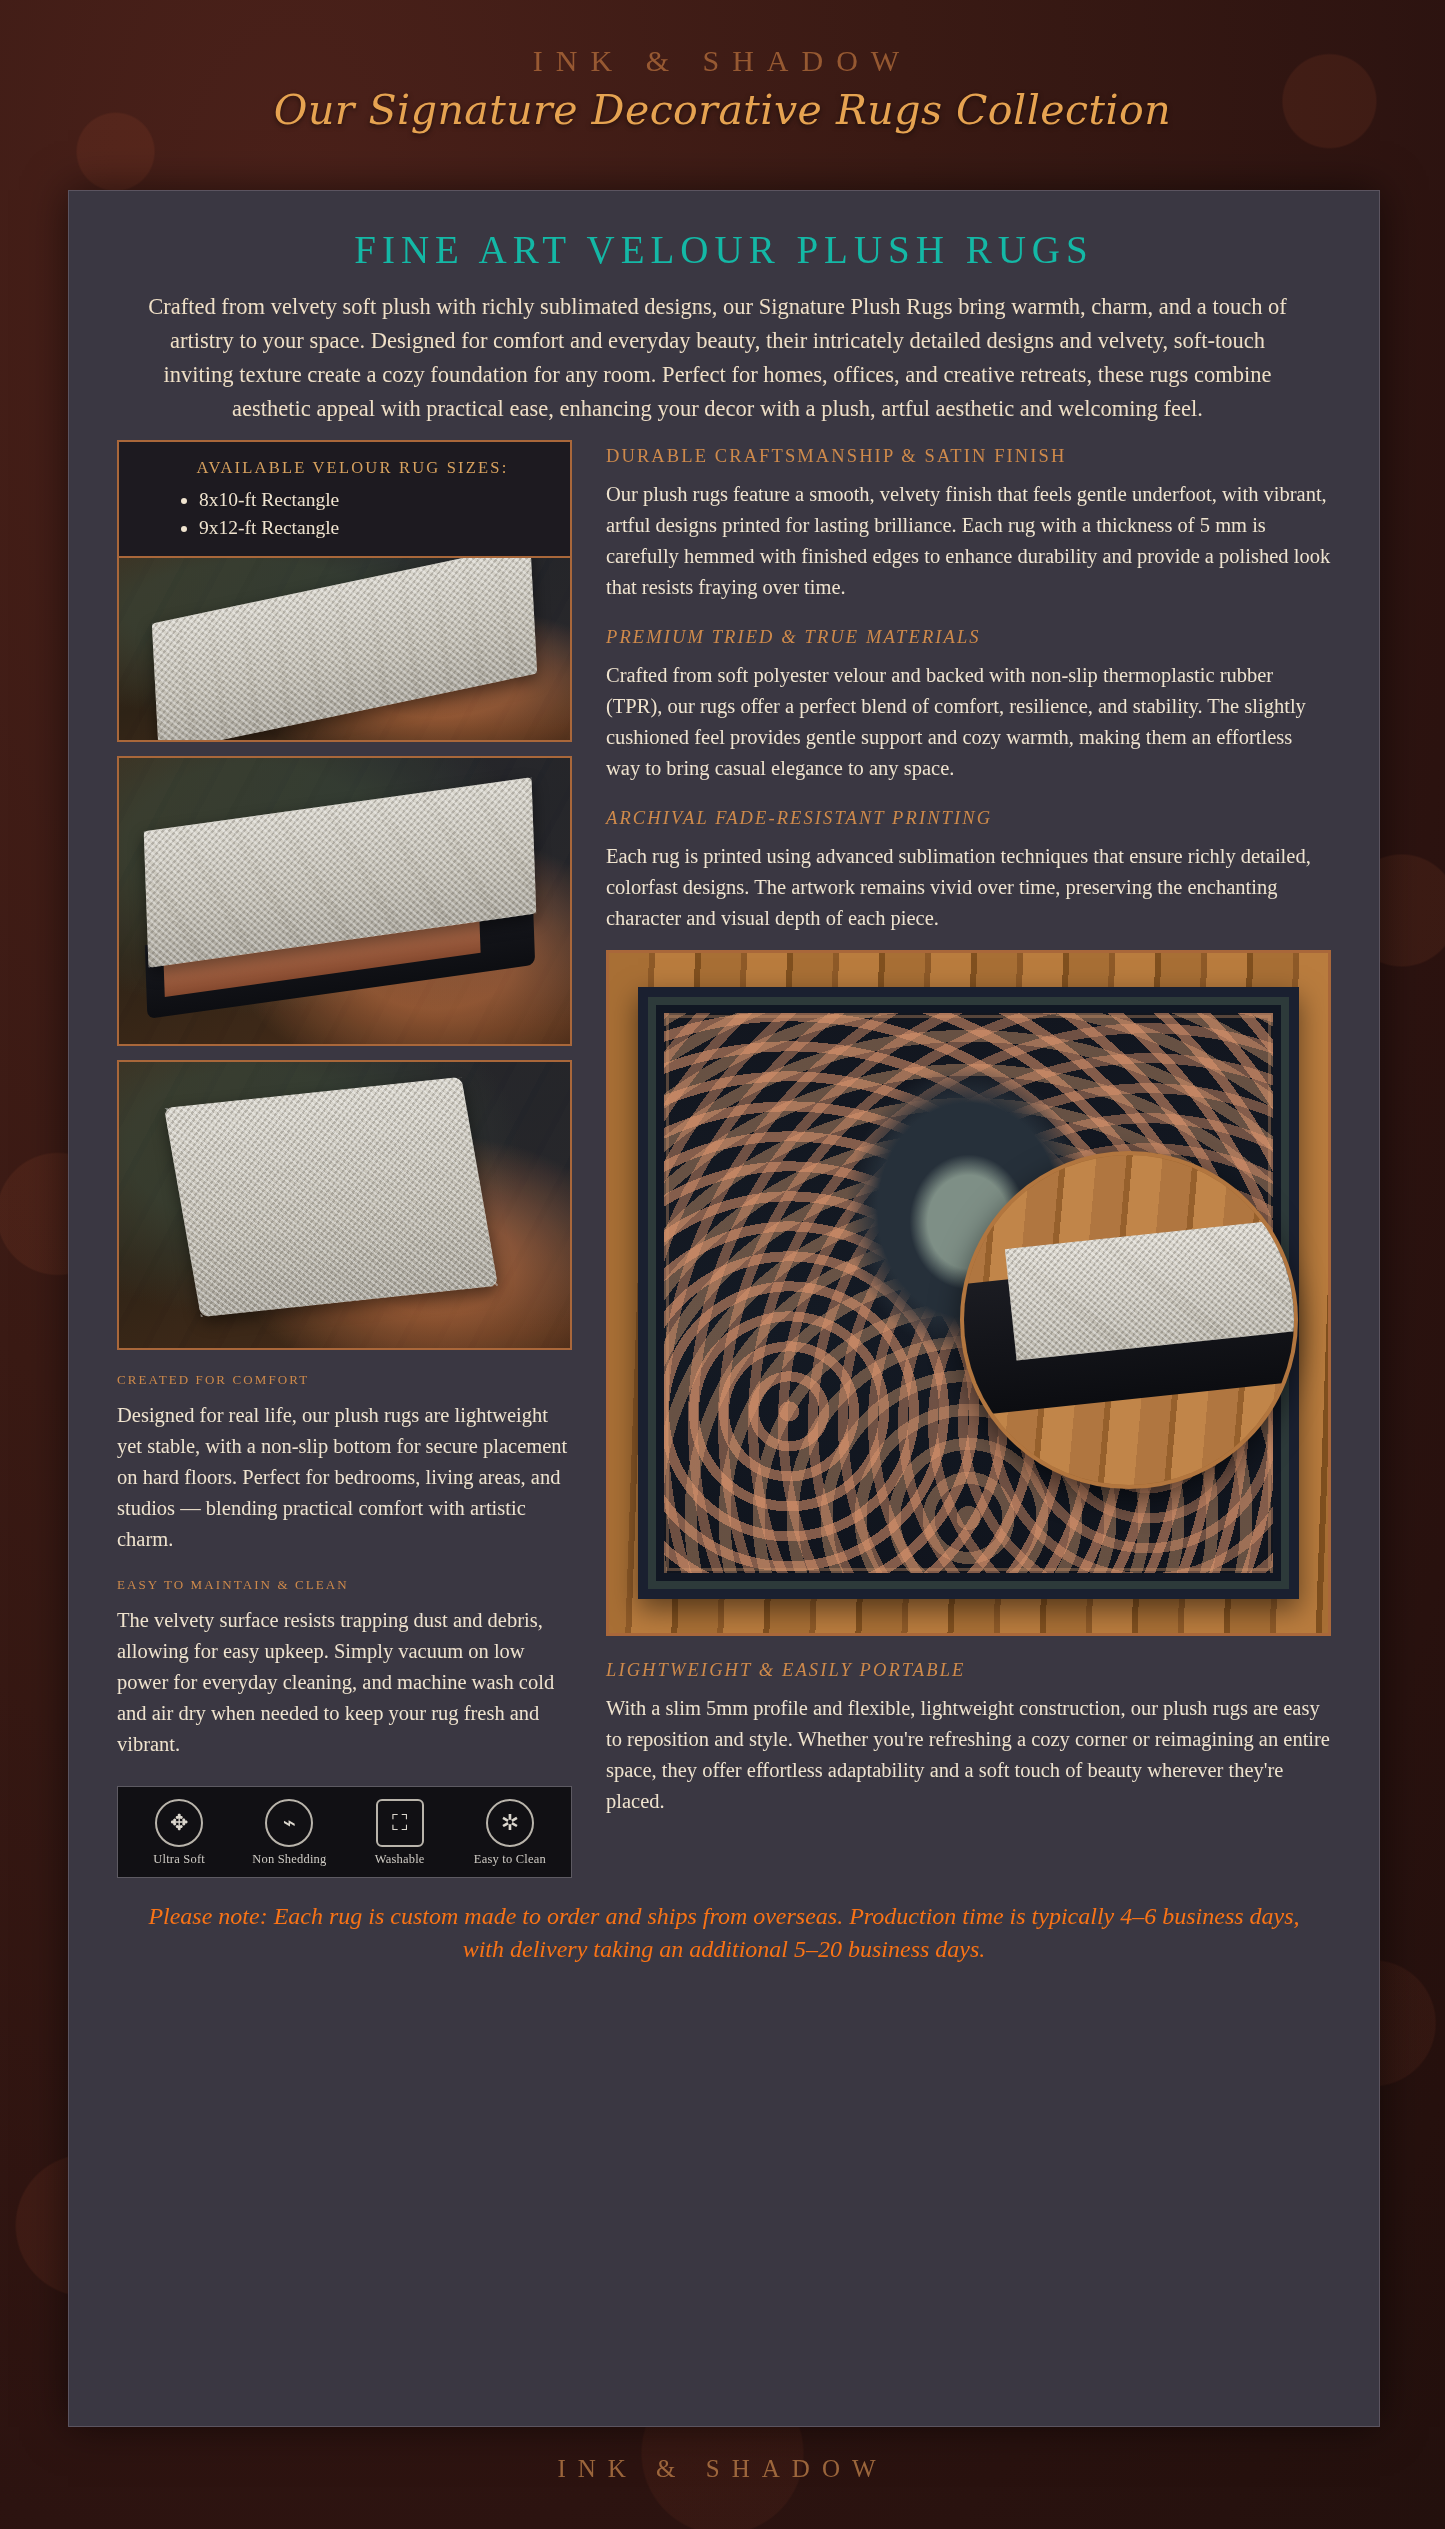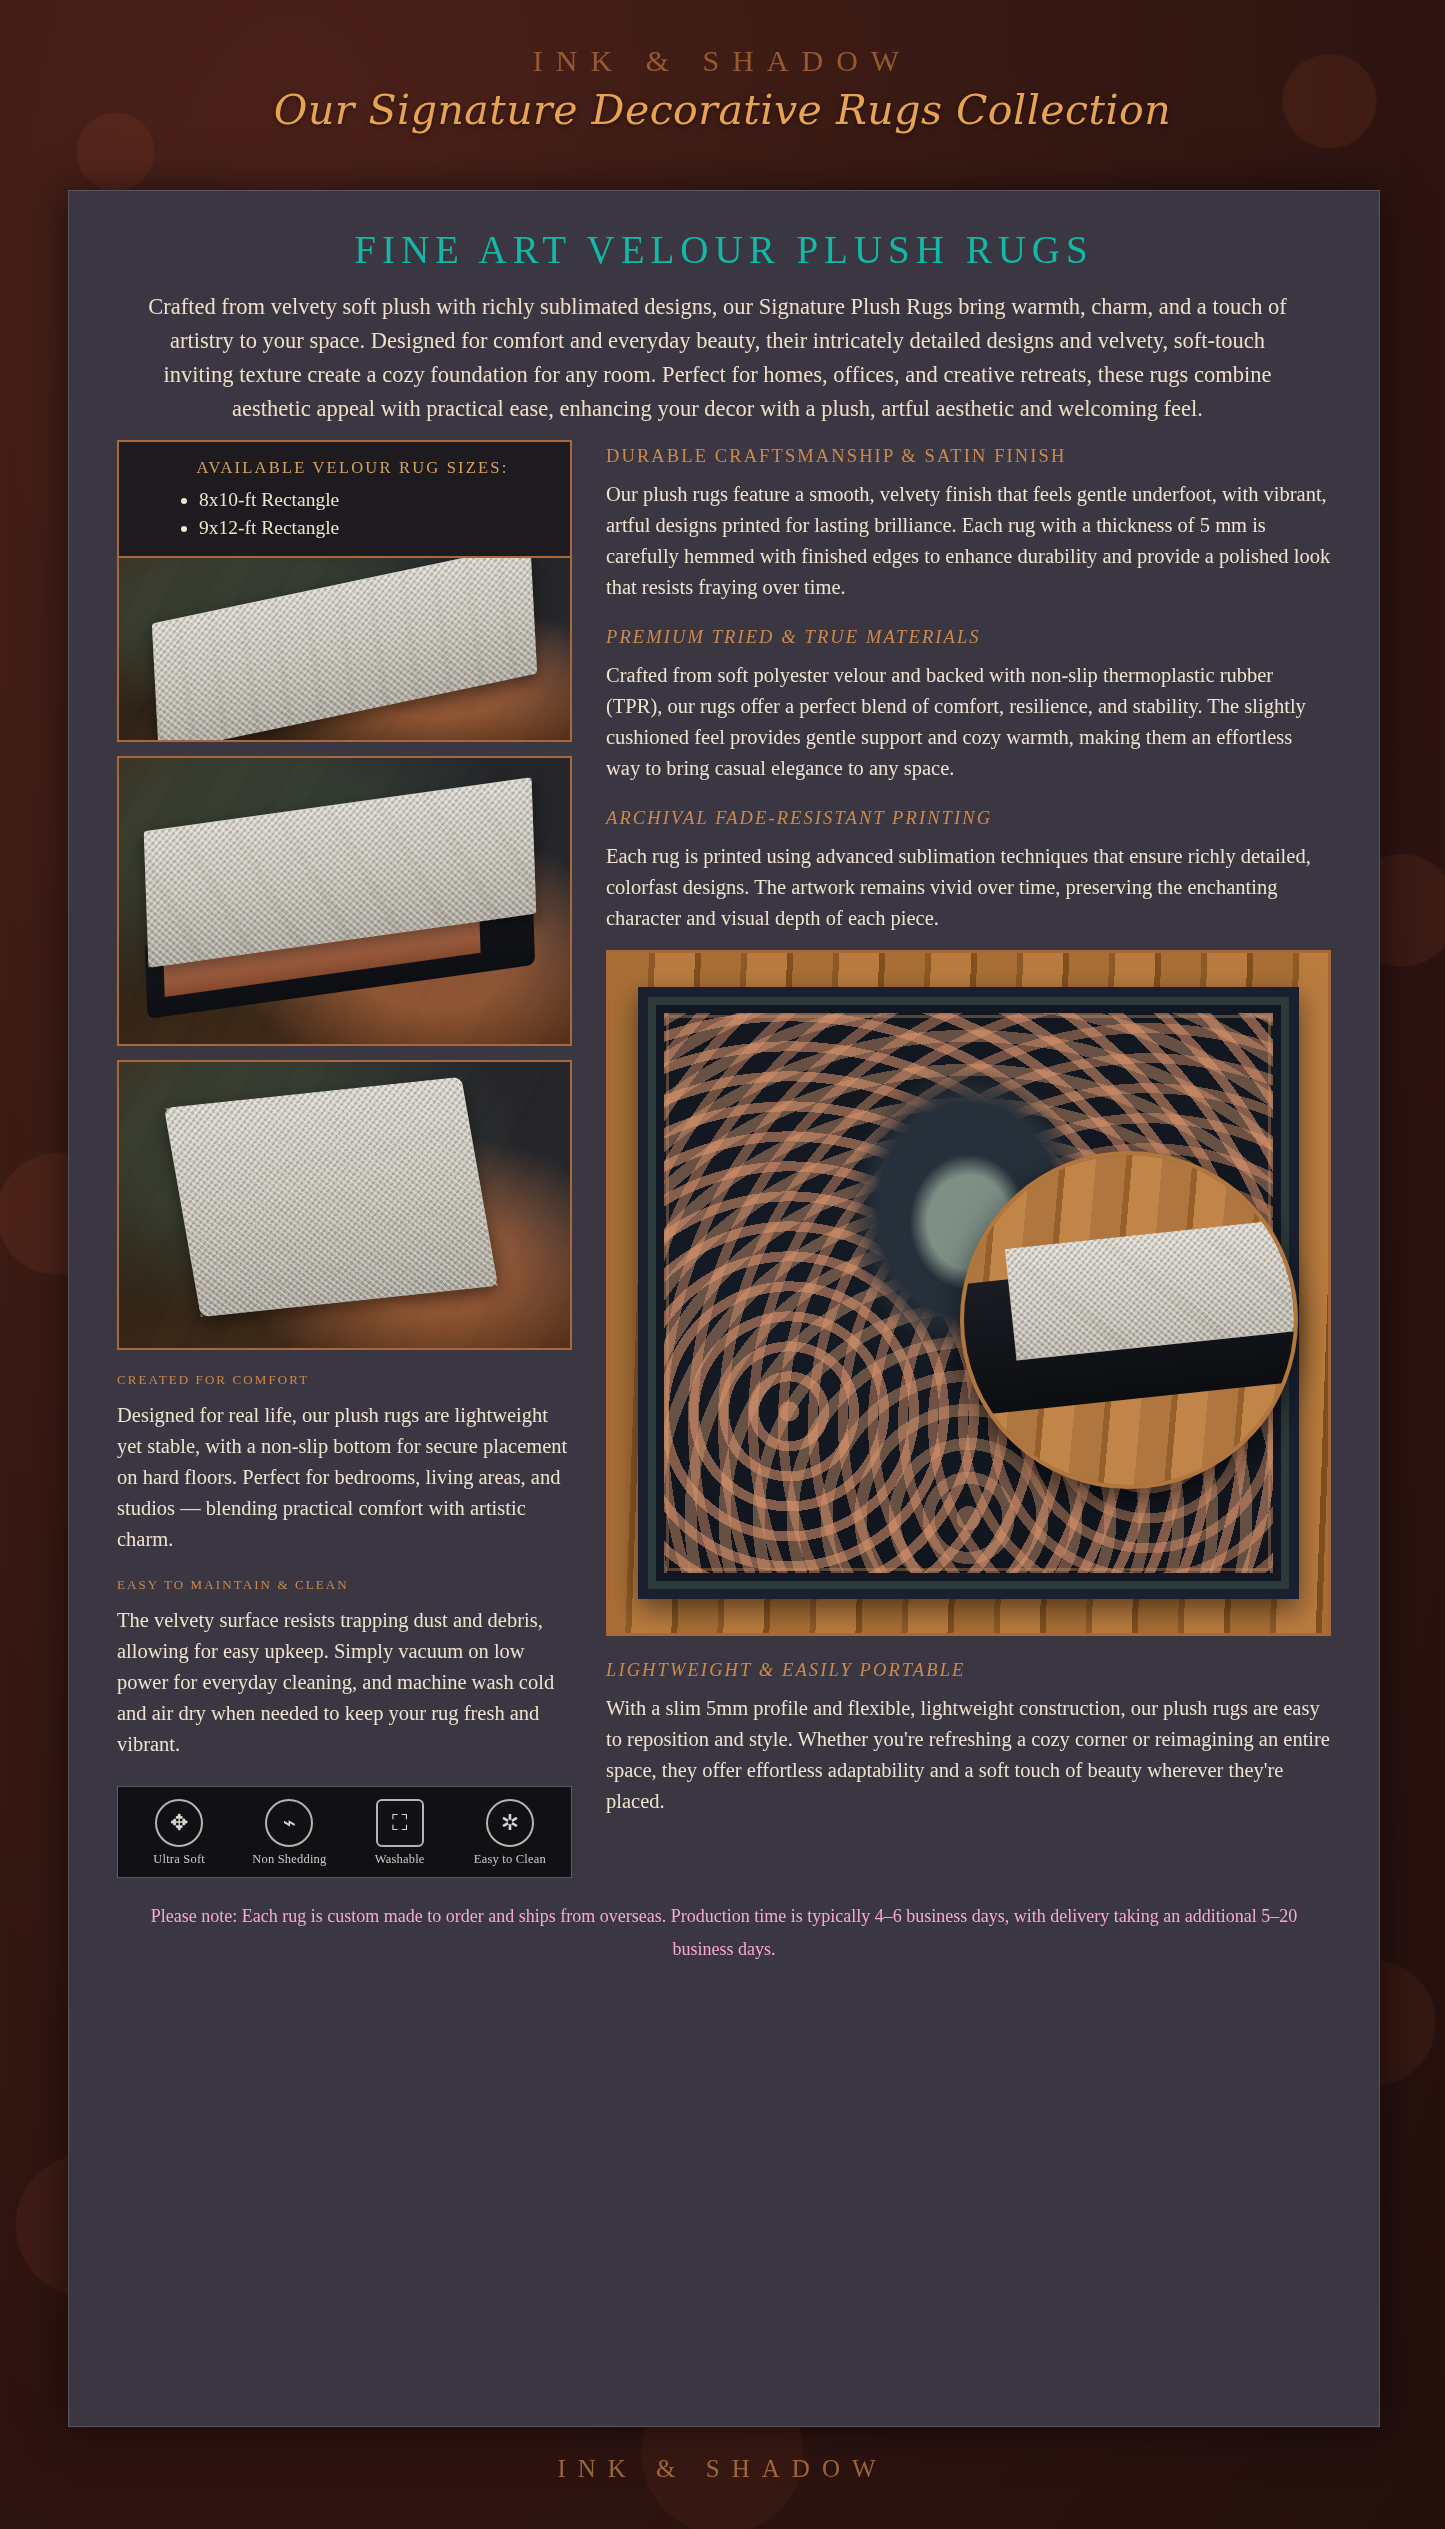--- a/index.html
+++ b/index.html
@@ -314,24 +314,25 @@
     content: "";
     position: absolute; inset: 0;
     background-image:
       repeating-linear-gradient(45deg, rgba(255,255,255,.4) 0 2px, transparent 2px 5px),
       repeating-linear-gradient(-45deg, rgba(90,85,78,.3) 0 2px, transparent 2px 5px);
   }
 
   
   .note {
     text-align: center;
-    color: #f9a8d4;
-    font-size: 18px;
+    color: #f97316;
+    font-size: 24px;
     line-height: 33px;
     margin: 22px 30px 0 30px;
+    font-style: italic;
   }
 
   .brand-bottom {
     position: absolute;
     left: 0; right: 0;
     top: 2455px;
     text-align: center;
     font-size: 25px;
     letter-spacing: 12px;
     color: #c0814a;

